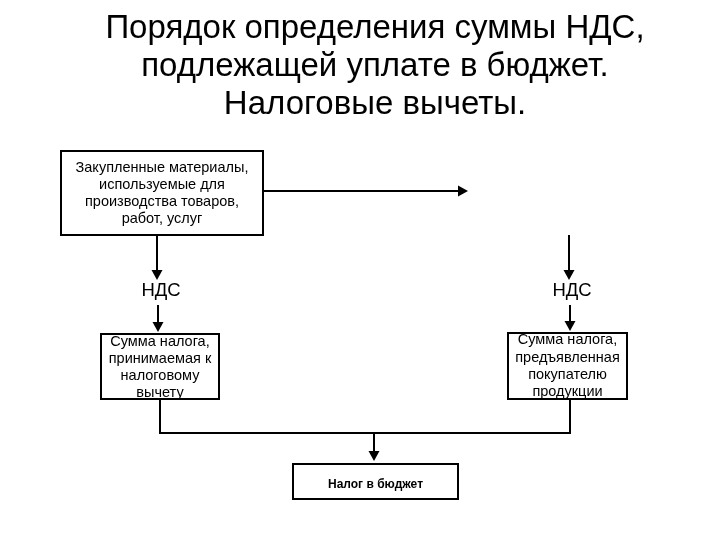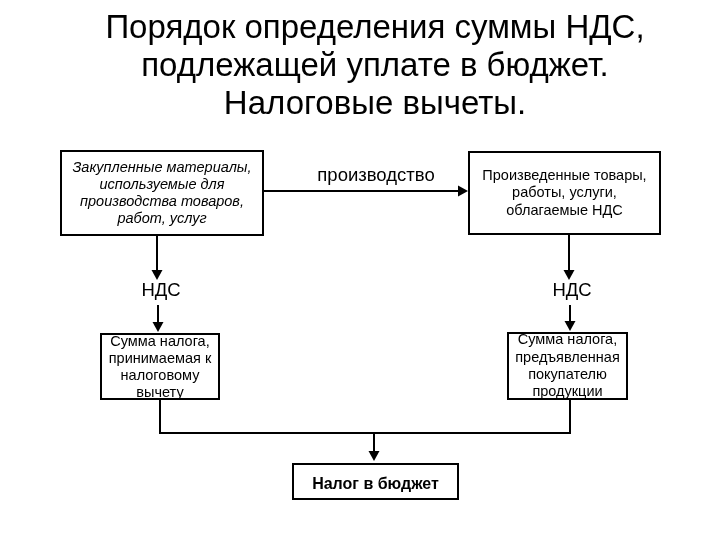--- a/index.html
+++ b/index.html
@@ -13,25 +13,25 @@
     white-space: pre-line; color: #000000; letter-spacing: 0px;
   }
 
   .node {
     position: absolute; border: 2px solid #000000; background: #ffffff;
     display: flex; align-items: center; justify-content: center;
     text-align: center; white-space: pre-line;
   }
   .node .txt { width: 100%; }
 
-  #box-purchased { left: 48px;  top: 150px; width: 204px; height: 86px; font-size: 14.5px; line-height: 16.8px; font-style: italic; }
+  #box-purchased { left: 48px;  top: 150px; width: 204px; height: 86px; font-size: 14.5px; line-height: 16.8px; }
   #box-produced  { left: 456px; top: 151px; width: 193px; height: 84px; font-size: 14.5px; line-height: 17.5px; }
   #box-deduction { left: 88px;  top: 333px; width: 120px; height: 67px; font-size: 14.5px; line-height: 17px; }
   #box-presented { left: 495px; top: 332px; width: 121px; height: 68px; font-size: 14.5px; line-height: 17.3px; }
-  #box-budget    { left: 280px; top: 463px; width: 167px; height: 37px; font-size: 16px; font-weight: bold; padding-top: 4px; }
+  #box-budget    { left: 280px; top: 463px; width: 167px; height: 37px; font-size: 12px; font-weight: bold; padding-top: 4px; }
 
   .conn-label {
     position: absolute; font-size: 18.5px; line-height: 22px;
     text-align: center; color: #000000; background: transparent;
   }
   #label-production { left: 254px; top: 164px; width: 220px; }
   #label-vat-left   { left: 99px;  top: 279px; width: 100px; }
   #label-vat-right  { left: 510px; top: 279px; width: 100px; }
   #label-difference { left: 162px; top: 408px; width: 400px; }
 
@@ -73,41 +73,35 @@
     <polygon class="head" points="362,461 356.5,451 367.5,451"></polygon>
   </svg>
 
   <div class="node" id="box-purchased">
     <div class="txt">Закупленные материалы,
 используемые для
 производства товаров,
 работ, услуг</div>
   </div>
 
-  <div class="node" id="box-produced">
-    <div class="txt">Произведенные товары,
-работы, услуги,
-облагаемые НДС</div>
-  </div>
 
   <div class="node" id="box-deduction">
     <div class="txt">Сумма налога,
 принимаемая к
 налоговому
 вычету</div>
   </div>
 
   <div class="node" id="box-presented">
     <div class="txt">Сумма налога,
 предъявленная
 покупателю
 продукции</div>
   </div>
 
   <div class="node" id="box-budget">
     <div class="txt">Налог в бюджет</div>
   </div>
 
-  <div class="conn-label" id="label-production">производство</div>
   <div class="conn-label" id="label-vat-left">НДС</div>
   <div class="conn-label" id="label-vat-right">НДС</div>
 
 </div>
 
 </body></html>

